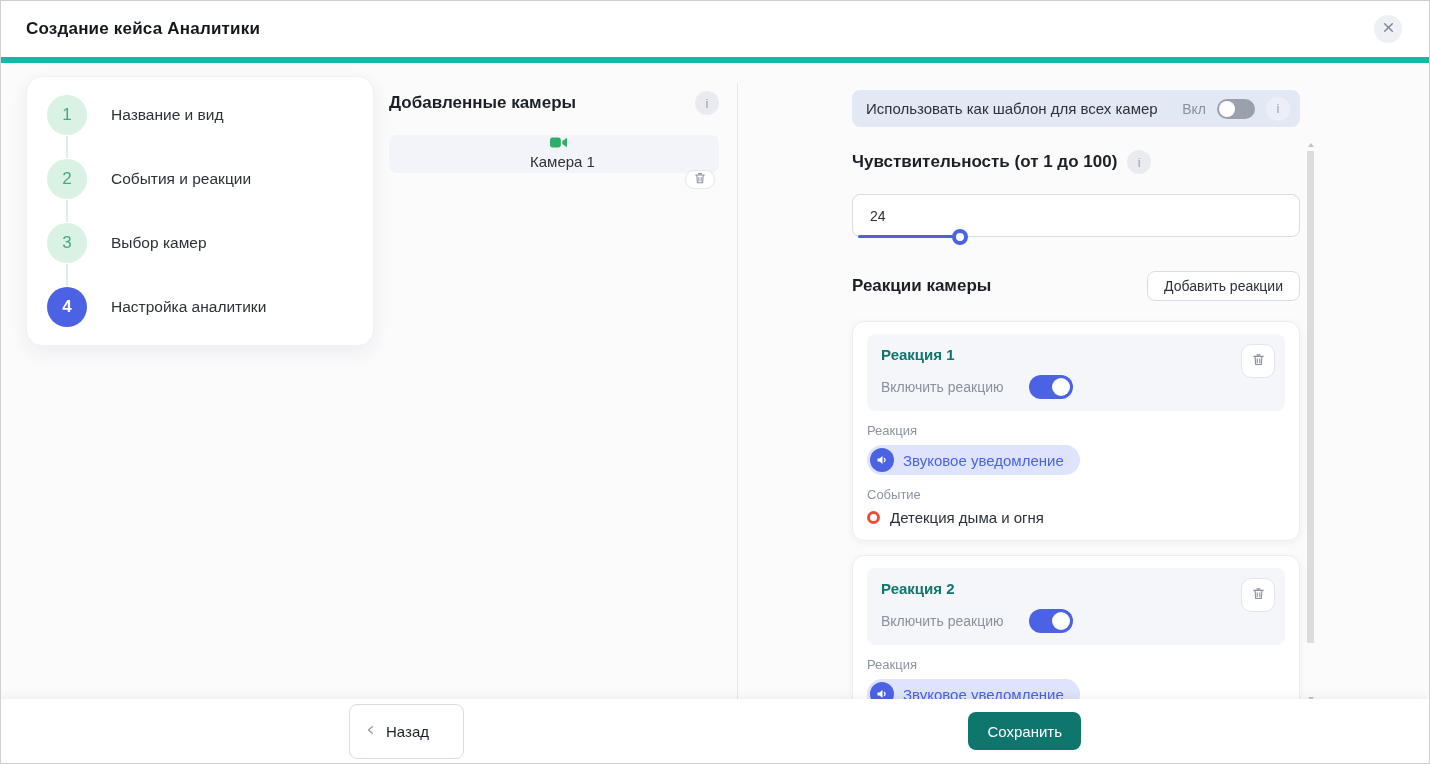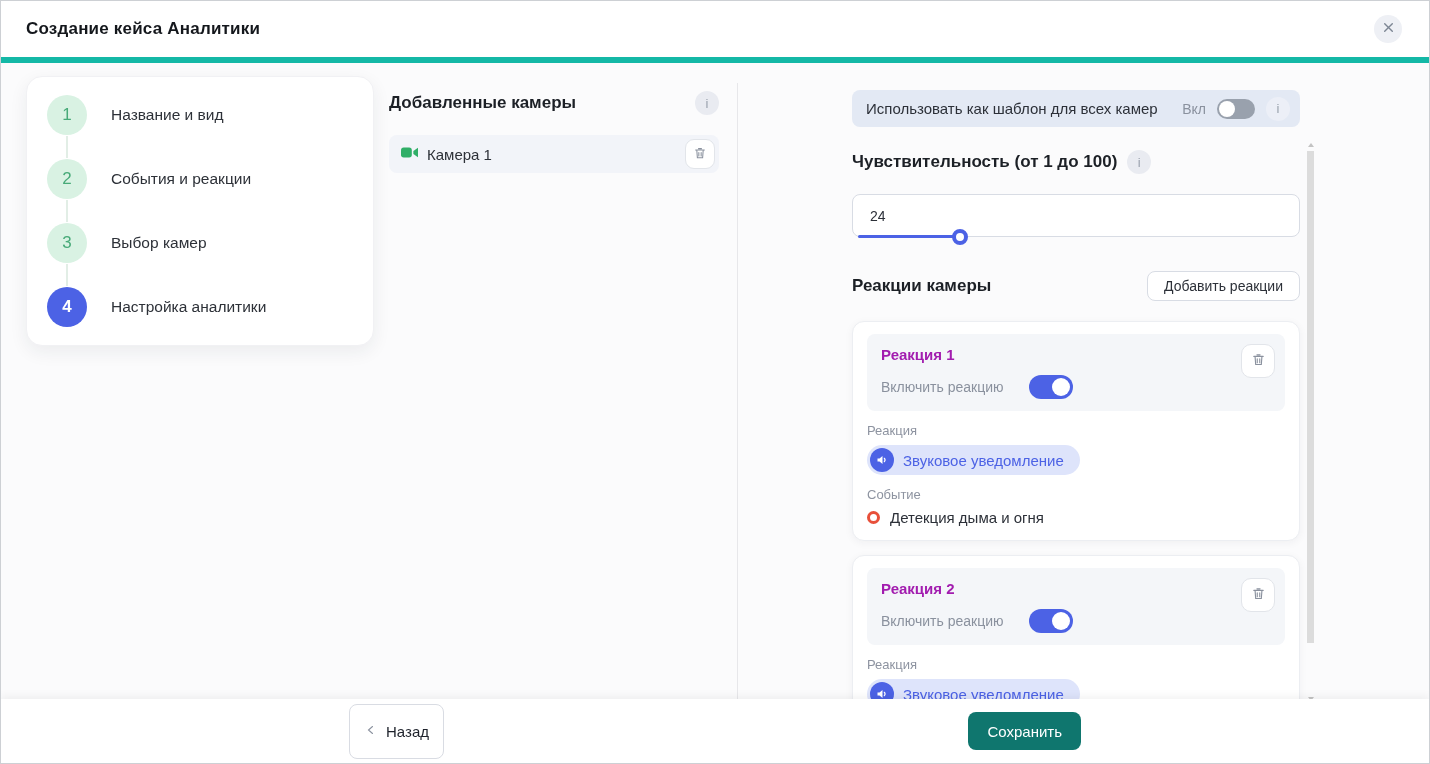--- a/index.html
+++ b/index.html
@@ -22,21 +22,21 @@
   .step-circle.done { background:#d9f2e3; color:#47aa78; }
   .step-circle.active { background:#4c62e5; color:#fff; font-weight:bold; }
   .step-label { font-size:15.5px; color:#2d3138; }
   .step-connector { width:2px; height:22px; background:#e2eee6; margin:1px 0 1px 19px; }
 
   
   .mid-col { flex:0 0 348px; padding-top:28px; }
   .mid-head { width:330px; display:flex; align-items:center; justify-content:space-between; }
   .section-title { font-size:17px; font-weight:bold; color:#1c2026; }
   .info-circle { width:24px; height:24px; border-radius:50%; background:#e9ebf1; color:#9aa2ae; font-size:13px; display:flex; align-items:center; justify-content:center; flex:0 0 24px; cursor:pointer; }
-  .camera-row { margin-top:20px; width:330px; height:38px; background:#f2f4f9; border-radius:8px; display:flex; align-items:center; padding:0 4px 0 12px; }
+  .camera-row { margin-top:20px; width:330px; height:38px; background:#f2f4f9; border-radius:8px; display:flex; align-items:center; padding:0 4px 0 12px;flex-direction:column; }
   .camera-name { font-size:15px; color:#2d3138; margin-left:9px; }
   .icon-btn { margin-left:auto; width:30px; height:30px; border-radius:9px; background:#fff; border:1px solid #e2e5ea; display:flex; align-items:center; justify-content:center; cursor:pointer; }
 
   .divider { flex:0 0 1px; background:#e7e7ea; margin-top:20px; }
 
   
   .right-panel { flex:1; position:relative; padding:27px 0 0 114px; }
   .right-content { width:448px; }
 
   .template-banner { height:37px; background:#e3e9f4; border-radius:8px; display:flex; align-items:center; padding:0 10px 0 14px; }
@@ -55,21 +55,21 @@
   .sens-box { margin-top:20px; height:43px; position:relative; background:#fff; border:1px solid #d8dce4; border-radius:8px; display:flex; align-items:center; padding-left:17px; font-size:14px; color:#2c3038; }
   .slider-fill { position:absolute; left:5px; bottom:-2px; height:3px; background:#4c62e5; border-radius:2px; }
   .slider-thumb { position:absolute; bottom:-9px; width:16px; height:16px; border-radius:50%; background:#fff; border:4.5px solid #4c62e5; transform:translateX(-50%); cursor:pointer; }
 
   .reactions-head { margin-top:34px; display:flex; align-items:center; justify-content:space-between; }
   .outline-btn { height:30px; padding:0 16px; background:#fff; border:1px solid #d8dce4; border-radius:8px; font-size:14px; color:#2c3038; font-family:inherit; cursor:pointer; }
 
   .reaction-card { margin-top:20px; background:#fff; border:1px solid #eceef2; border-radius:12px; box-shadow:0 2px 8px rgba(30,40,60,.05); padding:12px 14px 14px; }
   .reaction-card + .reaction-card { margin-top:14px; }
   .card-header { background:#f4f6f9; border-radius:8px; padding:12px 12px 12px 14px; position:relative; }
-  .card-title { font-size:15px; font-weight:bold; color:#a21caf; }
+  .card-title { font-size:15px; font-weight:bold; color:#0f766e; }
   .card-trash { position:absolute; top:10px; right:10px; width:34px; height:34px; border-radius:10px; margin-left:0; }
   .enable-row { margin-top:12px; display:flex; align-items:center; gap:25px; }
   .muted-label { font-size:14px; color:#8a919e; }
   .small-label { font-size:13px; color:#8d93a0; }
   .mt12 { margin-top:12px; }
   .chip { margin-top:7px; display:inline-flex; align-items:center; gap:9px; background:#dee4fb; border-radius:16px; padding:3px 16px 3px 3px; cursor:pointer;justify-content:center; }
   .chip-icon { width:24px; height:24px; border-radius:50%; background:#4c62e5; display:flex; align-items:center; justify-content:center; }
   .chip-text { font-size:15px; color:#4c62e5; }
   .event-row { margin-top:7px; display:flex; align-items:center; gap:10px; }
   .event-ring { width:13px; height:13px; border-radius:50%; border:3.5px solid #e8503a; flex:0 0 13px; }
@@ -77,21 +77,21 @@
 
   
   .scrollbar { position:absolute; left:569px; top:80px; width:8px; height:558px; }
   .scroll-thumb { position:absolute; top:8px; left:0; width:7px; height:492px; background:#dcdcdc; }
   .scroll-arrow { position:absolute; left:1px; width:0; height:0; border-left:3px solid transparent; border-right:3px solid transparent; }
   .scroll-arrow.up { top:0; border-bottom:4px solid #c3c3c3; }
   .scroll-arrow.down { bottom:0; border-top:4px solid #c3c3c3; }
 
   
   .footer { flex:0 0 64px; background:#fff; box-shadow:0 -3px 8px rgba(0,0,0,.05); display:flex; align-items:center; position:relative; z-index:2; }
-  .back-btn { margin-left:348px; height:55px; padding:0 14px 0 15px; background:#fff; border:1px solid #d9dce3; border-radius:8px; display:flex; align-items:center; gap:9px; font-size:15px; color:#1e222b; font-family:inherit; cursor:pointer; }
+  .back-btn { margin-left:348px; height:55px; padding:0 34px 0 15px; background:#fff; border:1px solid #d9dce3; border-radius:8px; display:flex; align-items:center; gap:9px; font-size:15px; color:#1e222b; font-family:inherit; cursor:pointer; }
   .save-btn { margin-left:auto; margin-right:348px; height:38px; padding:0 19px; background:#0f766e; border:none; border-radius:8px; font-size:15px; color:#fff; font-family:inherit; cursor:pointer; }
 </style>
 </head>
 <body>
 
 <div class="page">
 
   <div class="header">
     <div class="header-title">Создание кейса Аналитики</div>
     <button class="close-btn">

